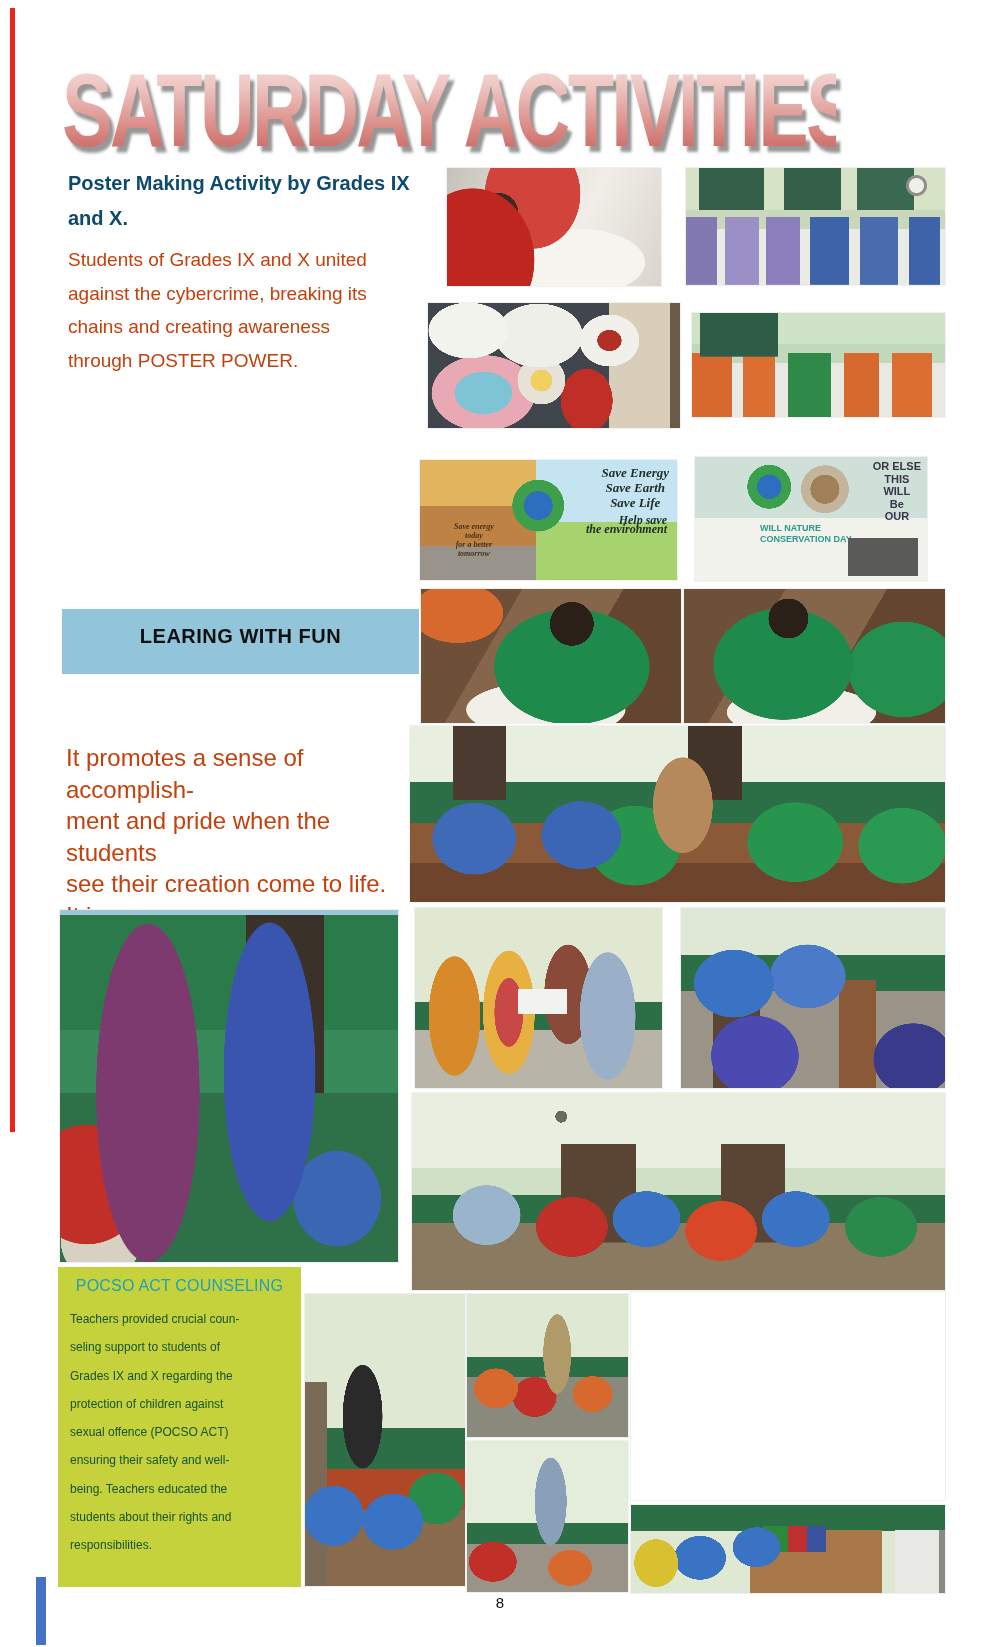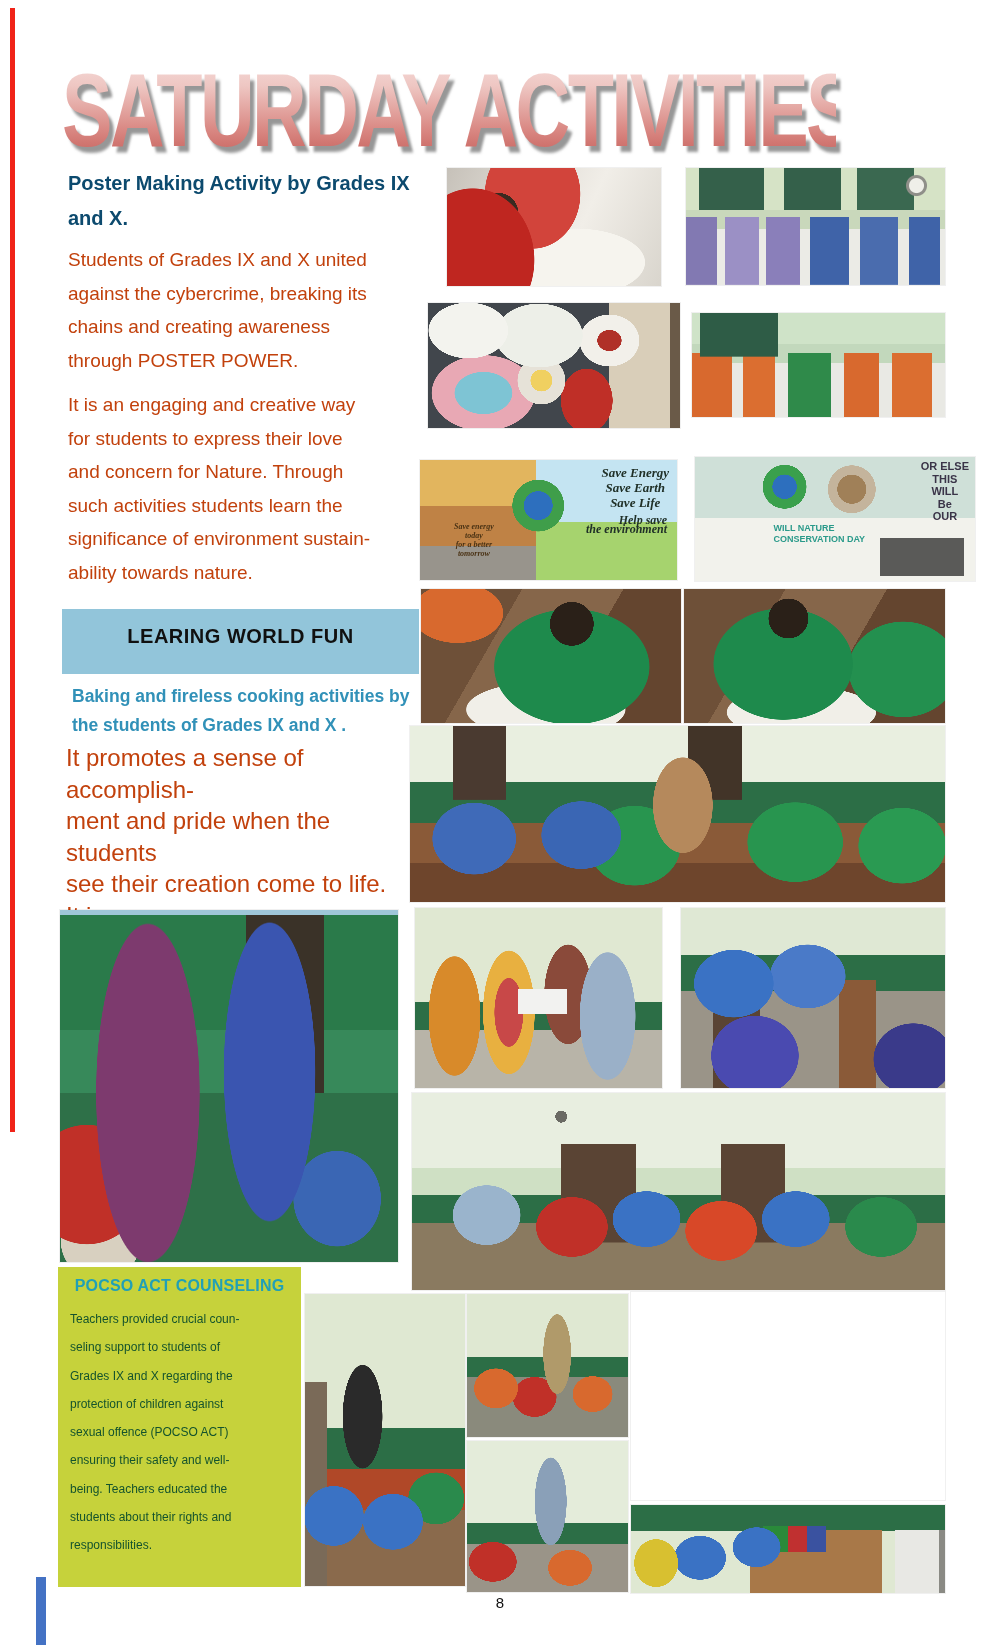--- a/index.html
+++ b/index.html
@@ -25,21 +25,21 @@
   .body-p{position:absolute;color:#c2410c;font-size:19px;line-height:33.5px;white-space:pre-line;}
   #para1{left:68px;top:243px;width:330px;}
   #para2{left:68px;top:388px;width:330px;}
   #para3{left:66px;top:742px;width:335px;font-size:24px;line-height:31.5px;}
 
   #banner{position:absolute;left:62px;top:609px;width:357px;height:65px;background:#92c5da;
     display:flex;align-items:center;justify-content:center;padding-bottom:10px;box-sizing:border-box;}
   #banner span{color:#101010;font-weight:700;font-size:20px;letter-spacing:0.5px;}
 
   #pocso-box{position:absolute;left:58px;top:1267px;width:243px;height:320px;background:#c6d23b;box-sizing:border-box;padding:10px 12px 0 12px;}
-  #pocso-box .ph-head{color:#21a0b6;font-weight:700;font-size:16px;text-align:center;margin-bottom:10px;letter-spacing:0.2px;}
+  #pocso-box .ph-head{color:#21a0b6;font-weight:400;font-size:16px;text-align:center;margin-bottom:10px;letter-spacing:0.2px;}
   #pocso-box .ph-body{color:#14532d;font-size:12px;line-height:28.3px;white-space:pre-line;}
 
   #page-num{position:absolute;left:470px;top:1594px;width:60px;text-align:center;color:#111;font-size:15px;}
 
   
   .ph{position:absolute;background-repeat:no-repeat;background-size:100% 100%;outline:1px solid rgba(0,0,0,0.06);}
 
   #ph-a1{left:447px;top:168px;width:214px;height:118px;background-image:
     radial-gradient(ellipse 62px 72px at 12% 78%, #bf2620 0 99%, transparent 100%),
     radial-gradient(circle 20px at 24% 38%, #3a2a20 0 99%, transparent 100%),
@@ -75,21 +75,21 @@
     radial-gradient(circle 26px at 46% 38%, #2d6fbe 0 55%, #3f9e4a 56% 99%, transparent 100%),
     linear-gradient(180deg, #c4e4f2 0 52%, #a6d36e 52% 100%),
     linear-gradient(180deg, #e2b55e 0 38%, #bf8245 38% 72%, #98948c 72% 100%);
     background-size:100% 100%,55% 100%,50% 100%;
     background-position:0 0,100% 0,0 0;}
   .poster-txt{position:absolute;font-family:"Liberation Serif",serif;font-style:italic;font-weight:700;color:#203028;white-space:pre-line;}
   #txt-save{right:8px;top:5px;font-size:13px;line-height:15px;text-align:center;}
   #txt-help{right:10px;top:56px;font-size:12px;line-height:9px;text-align:right;}
   #txt-today{left:34px;bottom:22px;font-size:8px;line-height:9px;text-align:center;color:#4a3214;}
 
-  #ph-c2{left:695px;top:457px;width:280px;height:124px;background-image:
+  #ph-c2{left:695px;top:457px;width:232px;height:124px;background-image:
     radial-gradient(circle 22px at 32% 24%, #2d6fbe 0 55%, #3aa04c 56% 99%, transparent 100%),
     radial-gradient(circle 24px at 56% 26%, #a08058 0 60%, #c4b49c 61% 99%, transparent 100%),
     linear-gradient(180deg, #cfe0d8 0 49%, #f2f2ec 49% 100%),
     linear-gradient(90deg, transparent 0 62%, #d9cfe6 62% 100%);
     background-size:100% 100%,100% 100%,100% 100%,100% 49%;
     background-position:0 0,0 0,0 0,0 0;}
   #txt-orelse{right:6px;top:3px;font-size:11px;line-height:12.5px;text-align:center;color:#3a3448;font-style:normal;font-family:"Liberation Sans",sans-serif;}
   #txt-world{left:28%;top:53%;font-size:9px;line-height:11px;color:#2a9a8a;font-style:normal;font-family:"Liberation Sans",sans-serif;}
   #c2-city{position:absolute;right:4%;bottom:4%;width:30%;height:38%;background:
     linear-gradient(180deg,transparent 0 20%, #5a5a58 20% 100%);}
@@ -217,32 +217,24 @@
   <div class="rule-blue"></div>
 
   <div id="title">SATURDAY ACTIVITIES</div>
 
   <div id="h-poster" class="teal-h">Poster Making Activity by Grades IX
 and  X.</div>
   <div id="para1" class="body-p">Students of Grades IX and X  united
 against the cybercrime, breaking its
 chains and creating awareness
 through   POSTER POWER.</div>
-  <div id="para2" class="body-p">It is an engaging and creative way
-for students to express their love
-and concern for Nature. Through
-such activities students learn the
-significance of environment sustain-
-ability towards nature.</div>
 
   <div id="banner">
-    <span>LEARING WORLD FUN</span>
-  </div>
-  <div id="h-baking" class="teal-h">Baking and fireless cooking activities by
-the students of Grades IX and X .</div>
+    <span>LEARING WITH FUN</span>
+  </div>
   <div id="para3" class="body-p">It promotes a sense of accomplish-
 ment and pride when the students
 see their creation come to life. It is a
 wonderful way to ignite their passion
 for culinary art.</div>
 
   <div id="pocso-box">
     <div class="ph-head">POCSO ACT  COUNSELING</div>
     <div class="ph-body">Teachers provided crucial coun-
 seling support to students of

